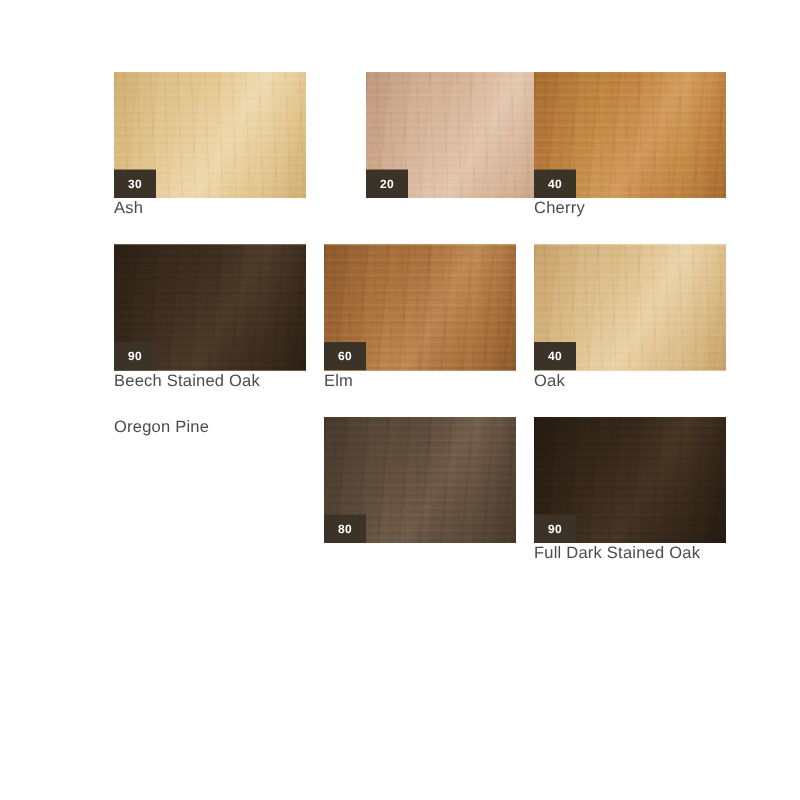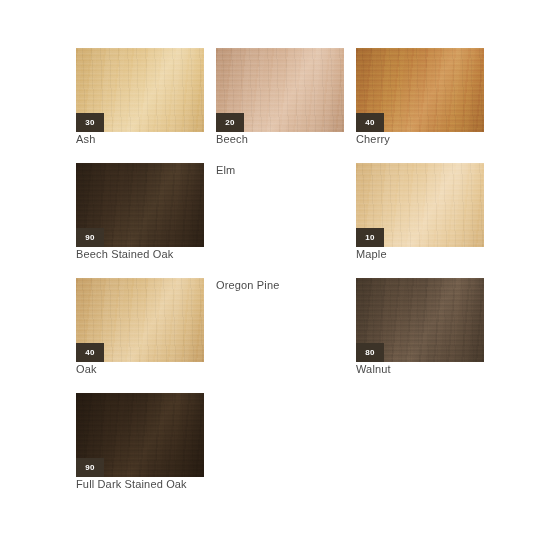--- a/index.html
+++ b/index.html
@@ -132,72 +132,67 @@
   <div class="swatch-grid">
       <div class="swatch-cell">
         <div class="swatch-chip" style="background-image: linear-gradient(120deg, rgb(210, 176, 117) 0%, rgb(227, 198, 143) 35%, rgb(238, 217, 174) 58%, rgb(227, 198, 143) 78%, rgb(210, 176, 117) 100%); background-color: rgb(227, 198, 143);">
           <div class="grain"></div>
           <div class="grain-soft"></div>
           <div class="swatch-code">30</div>
         </div>
         <div class="swatch-label">Ash</div>
       </div>
       <div class="swatch-cell">
-        <div class="swatch-chip" style="background-image: linear-gradient(120deg, rgb(192, 154, 125) 0%, rgb(213, 178, 150) 35%, rgb(227, 198, 174) 58%, rgb(213, 178, 150) 78%, rgb(192, 154, 125) 100%); background-color: rgb(213, 178, 150);">
+        <div class="swatch-chip" style="background-image: linear-gradient(120deg, rgb(192, 154, 125) 0%, rgb(213, 178, 150) 35%, rgb(227, 198, 174) 58%, rgb(213, 178, 150) 78%, rgb(192, 154, 125) 100%); background-color: rgb(213, 178, 150); margin-left: 28px;">
           <div class="grain"></div>
           <div class="grain-soft"></div>
           <div class="swatch-code">20</div>
         </div>
-        <div class="swatch-label">Beech</div>
       </div>
       <div class="swatch-cell">
         <div class="swatch-chip" style="background-image: linear-gradient(120deg, rgb(169, 111, 51) 0%, rgb(192, 132, 66) 35%, rgb(210, 154, 92) 58%, rgb(192, 132, 66) 78%, rgb(169, 111, 51) 100%); background-color: rgb(192, 132, 66);">
           <div class="grain"></div>
           <div class="grain-soft"></div>
           <div class="swatch-code">40</div>
         </div>
         <div class="swatch-label">Cherry</div>
       </div>
       <div class="swatch-cell">
         <div class="swatch-chip" style="background-image: linear-gradient(120deg, rgb(44, 32, 21) 0%, rgb(59, 44, 30) 35%, rgb(75, 58, 40) 58%, rgb(59, 44, 30) 78%, rgb(44, 32, 21) 100%); background-color: rgb(59, 44, 30);">
           <div class="grain"></div>
           <div class="grain-soft"></div>
           <div class="swatch-code">90</div>
         </div>
         <div class="swatch-label">Beech Stained Oak</div>
       </div>
       <div class="swatch-cell">
+        <div class="swatch-chip" style="background-image: linear-gradient(120deg, rgb(143, 92, 46) 0%, rgb(168, 112, 60) 35%, rgb(189, 133, 82) 58%, rgb(168, 112, 60) 78%, rgb(143, 92, 46) 100%); background-color: rgb(168, 112, 60);">
+          <div class="grain"></div>
+          <div class="grain-soft"></div>
+          <div class="swatch-code">60</div>
+        </div>
         <div class="swatch-label">Elm</div>
       </div>
       <div class="swatch-cell">
-        <div class="swatch-chip" style="background-image: linear-gradient(120deg, rgb(215, 182, 130) 0%, rgb(231, 203, 156) 35%, rgb(241, 220, 186) 58%, rgb(231, 203, 156) 78%, rgb(215, 182, 130) 100%); background-color: rgb(231, 203, 156);">
-          <div class="grain"></div>
-          <div class="grain-soft"></div>
-          <div class="swatch-code">10</div>
-        </div>
-        <div class="swatch-label">Maple</div>
-      </div>
-      <div class="swatch-cell">
         <div class="swatch-chip" style="background-image: linear-gradient(120deg, rgb(200, 163, 108) 0%, rgb(220, 189, 136) 35%, rgb(234, 210, 168) 58%, rgb(220, 189, 136) 78%, rgb(200, 163, 108) 100%); background-color: rgb(220, 189, 136);">
           <div class="grain"></div>
           <div class="grain-soft"></div>
           <div class="swatch-code">40</div>
         </div>
         <div class="swatch-label">Oak</div>
       </div>
       <div class="swatch-cell">
         <div class="swatch-label">Oregon Pine</div>
       </div>
       <div class="swatch-cell">
         <div class="swatch-chip" style="background-image: linear-gradient(120deg, rgb(72, 58, 44) 0%, rgb(91, 74, 58) 35%, rgb(110, 91, 73) 58%, rgb(91, 74, 58) 78%, rgb(72, 58, 44) 100%); background-color: rgb(91, 74, 58);">
           <div class="grain"></div>
           <div class="grain-soft"></div>
           <div class="swatch-code">80</div>
         </div>
-        <div class="swatch-label">Walnut</div>
       </div>
       <div class="swatch-cell">
         <div class="swatch-chip" style="background-image: linear-gradient(120deg, rgb(38, 27, 17) 0%, rgb(52, 38, 25) 35%, rgb(69, 52, 35) 58%, rgb(52, 38, 25) 78%, rgb(38, 27, 17) 100%); background-color: rgb(52, 38, 25);">
           <div class="grain"></div>
           <div class="grain-soft"></div>
           <div class="swatch-code">90</div>
         </div>
         <div class="swatch-label">Full Dark Stained Oak</div>
       </div>
     </div>

